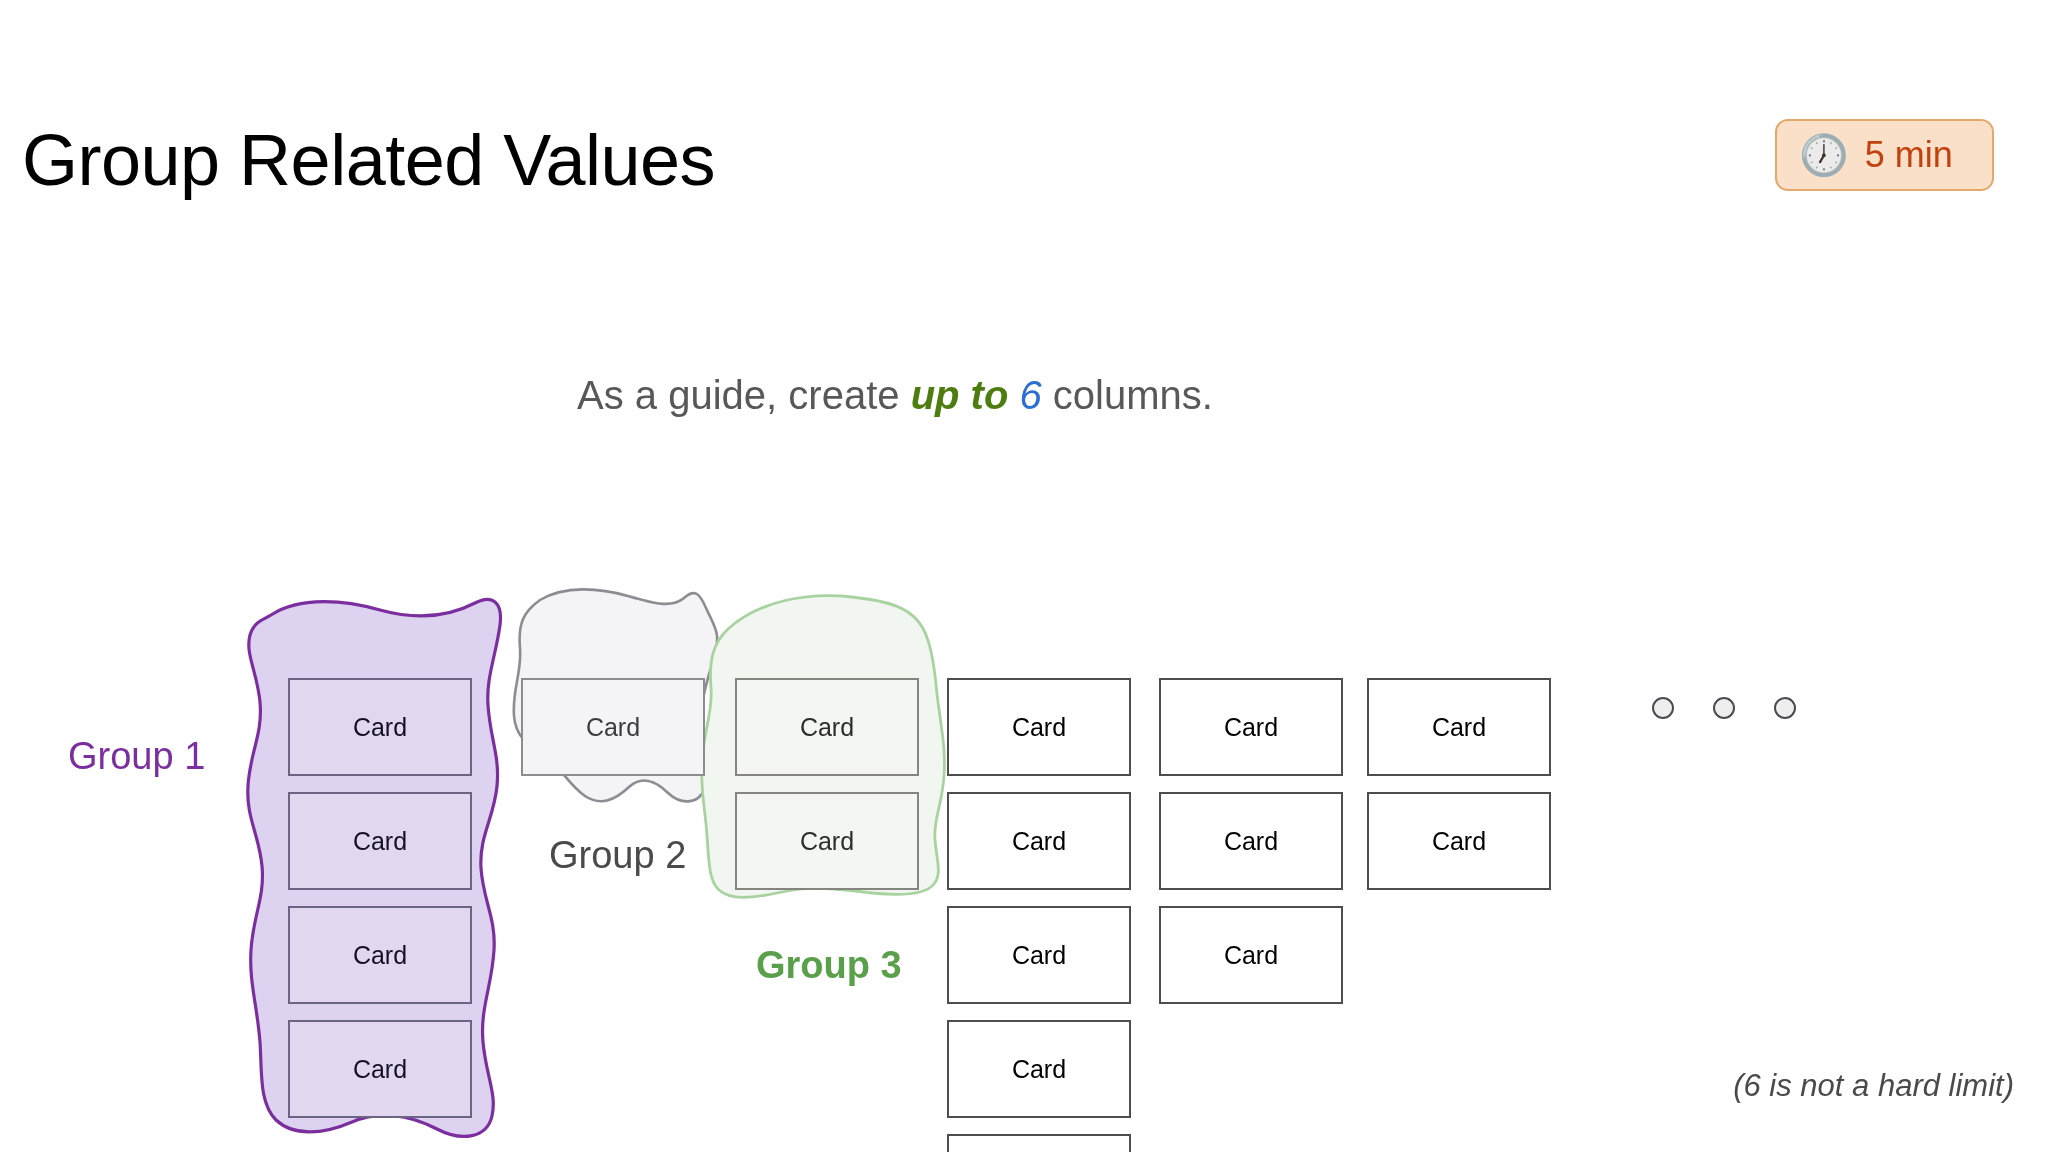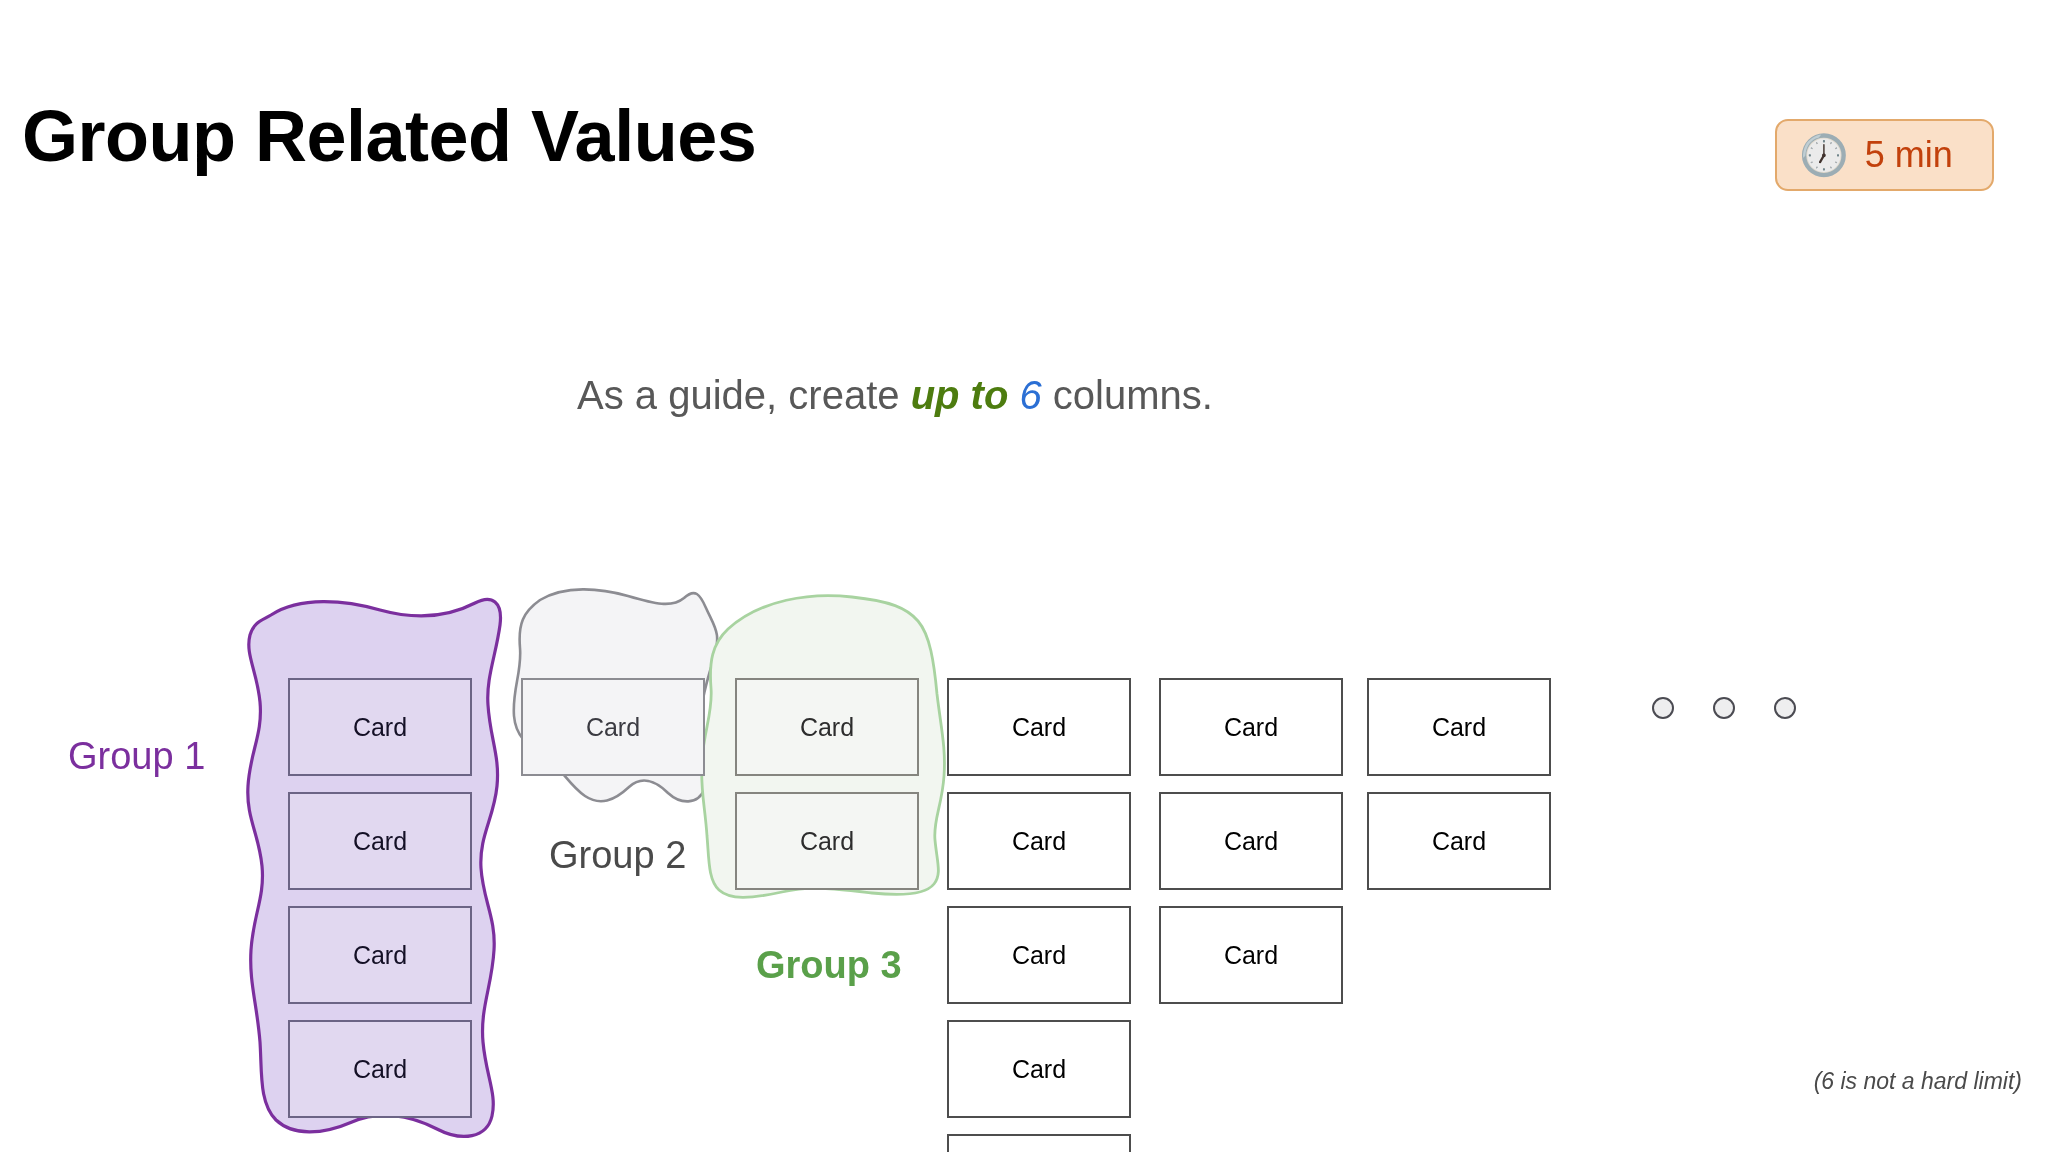--- a/index.html
+++ b/index.html
@@ -20,24 +20,24 @@
   #slide {
     position: absolute;
     inset: 0;
     background: #ffffff;
   }
 
   
   #page-title {
     position: absolute;
     left: 22px;
-    top: 100px;
+    top: 124px;
     font-size: 72px;
     line-height: 1.0;
-    font-weight: 700;
+    font-weight: 400;
     color: #000000;
     letter-spacing: -0.5px;
     white-space: nowrap;
     text-align: center;
   }
 
   
   #timer-badge {
     position: absolute;
     left: 1775px;
@@ -183,23 +183,23 @@
     height: 22px;
     border-radius: 50%;
     background: #eeeeef;
     border: 2px solid #4b4b52;
     box-sizing: border-box;
   }
 
   
   #footnote {
     position: absolute;
-    right: 26px;
+    right: 34px;
     top: 1068px;
-    font-size: 23px;
+    font-size: 31px;
     font-style: italic;
     color: #4a4a4a;
     white-space: nowrap;
   }
 </style>
 </head>
 <body>
 
 <div id="slide">
 

